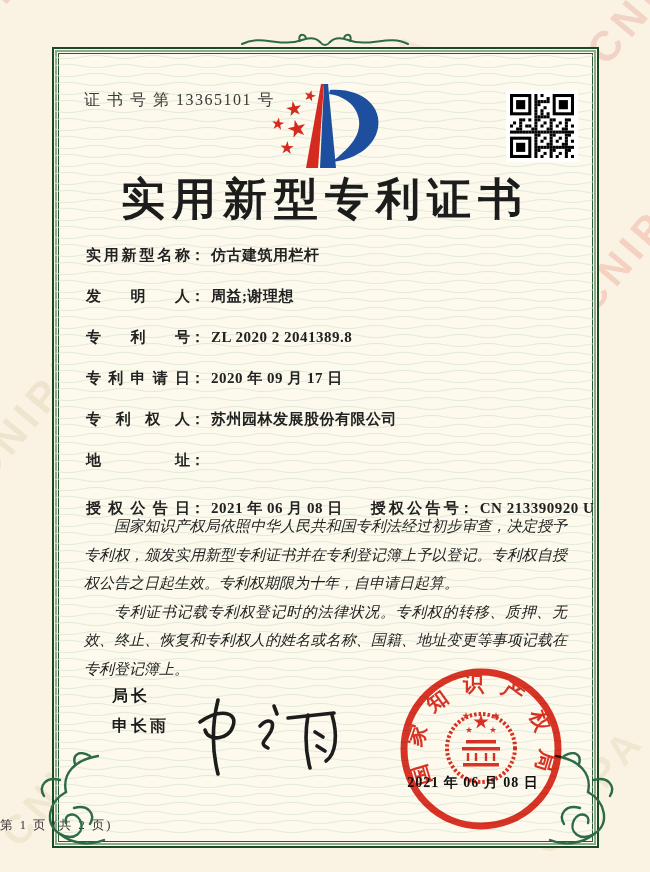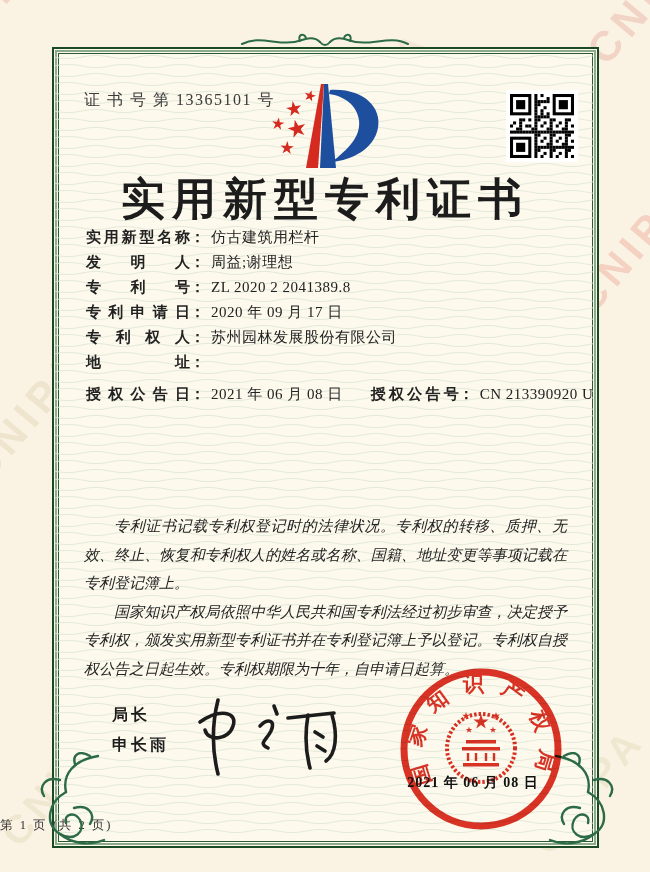--- a/index.html
+++ b/index.html
@@ -32,36 +32,36 @@
   .orn-br{left:548px;top:752px;transform:scaleX(-1);}
 
   
   .cert-no{position:absolute;left:84px;top:90px;font-size:16px;color:#3a3a3a;
            letter-spacing:1.5px;z-index:2;}
   .logo{position:absolute;left:266px;top:80px;z-index:2;}
   .qr{position:absolute;left:506px;top:90px;z-index:2;}
   .title{position:absolute;left:0;right:0;top:170px;text-align:center;font-size:44px;
          font-weight:bold;letter-spacing:7px;color:#1c1c1c;z-index:2;}
 
-  .fields{position:absolute;left:86px;top:225px;width:480px;display:flex;
-          flex-direction:column;gap:0;z-index:2;}
+  .fields{position:absolute;left:86px;top:243px;width:480px;display:flex;
+          flex-direction:column;gap:16px;z-index:2;}
   .frow{display:flex;align-items:baseline;line-height:25px;font-size:15px;color:#222;}
   .flabel{display:inline-block;width:104px;text-align:justify;text-align-last:justify;
           font-weight:600;flex:none;}
   .fcolon{font-weight:600;margin-right:6px;}
-  .fvalue{font-weight:400;letter-spacing:.5px;white-space:nowrap;}
+  .fvalue{font-weight:700;letter-spacing:.5px;white-space:nowrap;}
   .fpair2{margin-left:28px;display:flex;align-items:baseline;}
   .flabel2{display:inline-block;width:88px;text-align:justify;text-align-last:justify;
            font-weight:600;flex:none;margin-top:7px;}
 
   .paras{position:absolute;left:84px;top:512px;width:483px;z-index:2;font-size:15px;
          line-height:1.9;color:#222;font-style:italic;text-align:justify;}
   .paras p{margin:0;text-indent:2em;}
 
-  .sig-block{position:absolute;left:112px;top:707px;z-index:3;font-size:16px;
+  .sig-block{position:absolute;left:112px;top:688px;z-index:3;font-size:16px;
              font-weight:600;color:#1d1d1d;line-height:1.0;}
   .sig-block div{margin-bottom:14px;letter-spacing:3px;}
   .sig-hand{position:absolute;left:188px;top:688px;z-index:3;}
 
   .seal{position:absolute;left:396px;top:664px;z-index:5;mix-blend-mode:multiply;opacity:.95;}
   .seal-ring-text{font-size:21px;font-weight:bold;letter-spacing:15px;fill:#d8291b;
                   font-family:"Liberation Serif","DejaVu Serif",serif;}
   .seal-date{position:absolute;left:398px;top:774px;width:150px;text-align:center;
              font-size:14px;font-weight:600;color:#111;z-index:6;letter-spacing:1px;}
 
@@ -406,22 +406,22 @@
       <span class="fvalue">2021 年 06 月 08 日</span>
       <span class="fpair2">
         <span class="flabel2">授权公告号</span>
           <span class="fcolon">：</span>
         <span class="fvalue">CN 213390920 U</span>
       </span>
     </div>
   </div>
 
   <div class="paras">
+    <p>国家知识产权局依照中华人民共和国专利法经过初步审查，决定授予专利权，颁发实用新型专利证书并在专利登记簿上予以登记。专利权自授权公告之日起生效。专利权期限为十年，自申请日起算。</p>
     <p>专利证书记载专利权登记时的法律状况。专利权的转移、质押、无效、终止、恢复和专利权人的姓名或名称、国籍、地址变更等事项记载在专利登记簿上。</p>
-    <p>国家知识产权局依照中华人民共和国专利法经过初步审查，决定授予专利权，颁发实用新型专利证书并在专利登记簿上予以登记。专利权自授权公告之日起生效。专利权期限为十年，自申请日起算。</p>
   </div>
 
   <div class="sig-block">
     <div>局长</div>
     <div>申长雨</div>
   </div>
   <svg class="sig-hand" width="160" height="95" viewBox="0 0 160 95">
     <g fill="none" stroke="#1c1c1c" stroke-width="3.6" stroke-linecap="round">
       <path d="M30,12 C24,36 24,62 30,86"></path>
       <path d="M12,34 C32,20 50,24 45,38 C41,52 20,54 17,42"></path>

